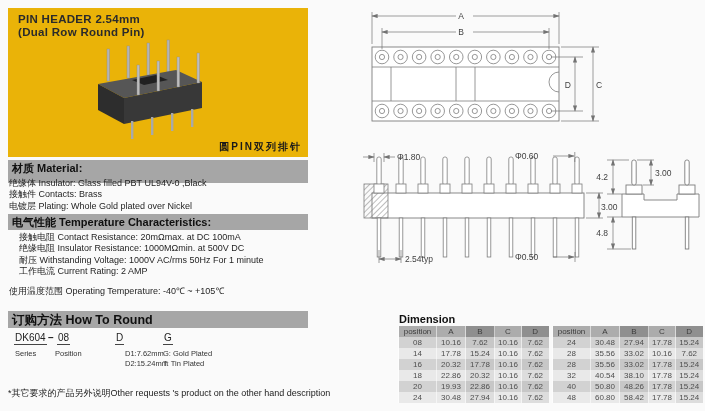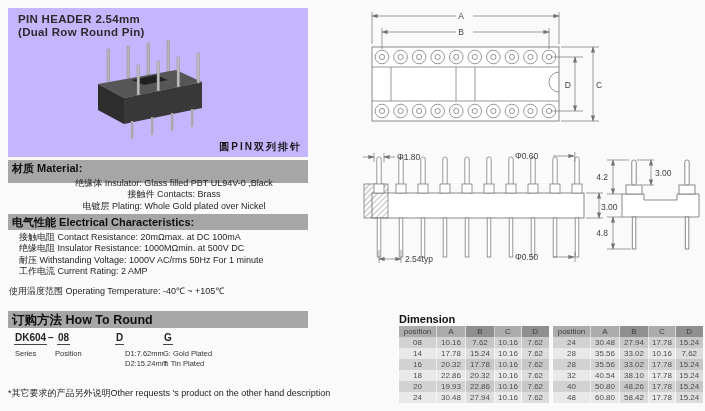--- a/index.html
+++ b/index.html
@@ -7,37 +7,37 @@
   body {
     position:relative;
     background:#fafafa;
     font-family:"Liberation Sans", sans-serif;
     color:#1c1c1c;
     overflow:hidden;
   }
   .abs { position:absolute; }
 
   
-  .photo-panel { left:8px; top:8px; width:300px; height:149px; background:#c4b5fd; }
+  .photo-panel { left:8px; top:8px; width:300px; height:149px; background:#eab308; }
   .photo-title { left:10px; top:5px; font-size:11.5px; font-weight:600; letter-spacing:.3px; color:#2b2b2b; line-height:13px; white-space:pre; }
   .photo-label { right:6px; bottom:3px; font-size:10px; font-weight:700; letter-spacing:2px; color:#1a1a1a; }
 
   
   .sec-bar { left:8px; width:300px; background:#a6a6a6; color:#101010; font-weight:700; padding:1px 4px 0 4px; }
   .bar-mat  { top:160px; height:23px; font-size:11px; }
   .bar-elec { top:214px; height:16px; font-size:11px; }
   .bar-order{ top:311px; height:17px; font-size:12.5px; }
 
   .body-lines { left:9px; width:330px; font-size:9px; line-height:11.4px; color:#1f1f1f; }
-  .lines-mat  { top:178px;text-align:center; }
+  .lines-mat  { top:178px; }
   .lines-elec { top:232px;margin-left:10px; }
   .temp-line  { left:9px; top:284px; font-size:9px; color:#1f1f1f; }
 
   
-  .code { font-size:10px; font-weight:700; color:#222; border-bottom:1px solid #444; padding:0 1px 1px 1px; }
+  .code { font-size:10px; font-weight:400; color:#222; border-bottom:1px solid #444; padding:0 1px 1px 1px; }
   .code-plain { font-size:10px; font-weight:600; color:#222; }
   .sub { font-size:7.5px; color:#333; line-height:9.5px; }
 
   .footnote { left:8px; top:387px; font-size:9px; color:#222; }
 
   
   .dim-title { left:399px; top:313px; font-size:11px; font-weight:700; color:#111; }
   table.dim { border-collapse:collapse; table-layout:fixed; }
   table.dim th, table.dim td {
     font-size:8px; font-weight:400; color:#4e4e4e; text-align:center;
@@ -94,21 +94,21 @@
   <div class="abs photo-label">圆PIN双列排针</div>
 </div>
 
 <div class="abs sec-bar bar-mat">材质 Material:</div>
 <div class="abs body-lines lines-mat">
   <div>绝缘体 Insulator: Glass filled PBT UL94V-0 ,Black</div>
   <div>接触件 Contacts: Brass</div>
   <div>电镀层 Plating: Whole Gold plated over Nickel</div>
 </div>
 
-<div class="abs sec-bar bar-elec">电气性能 Electrical Characteristics:</div>
+<div class="abs sec-bar bar-elec">电气性能 Temperature Characteristics:</div>
 <div class="abs body-lines lines-elec">
   <div>接触电阻 Contact Resistance: 20mΩmax. at DC 100mA</div>
   <div>绝缘电阻 Insulator Resistance: 1000MΩmin. at 500V DC</div>
   <div>耐压 Withstanding Voltage: 1000V AC/rms 50Hz For 1 minute</div>
   <div>工作电流 Current Rating: 2 AMP</div>
 </div>
 
 <div class="abs temp-line">使用温度范围 Operating Temperature: -40℃ ~ +105℃</div>
 
 <div class="abs sec-bar bar-order">订购方法 How To Round</div>

